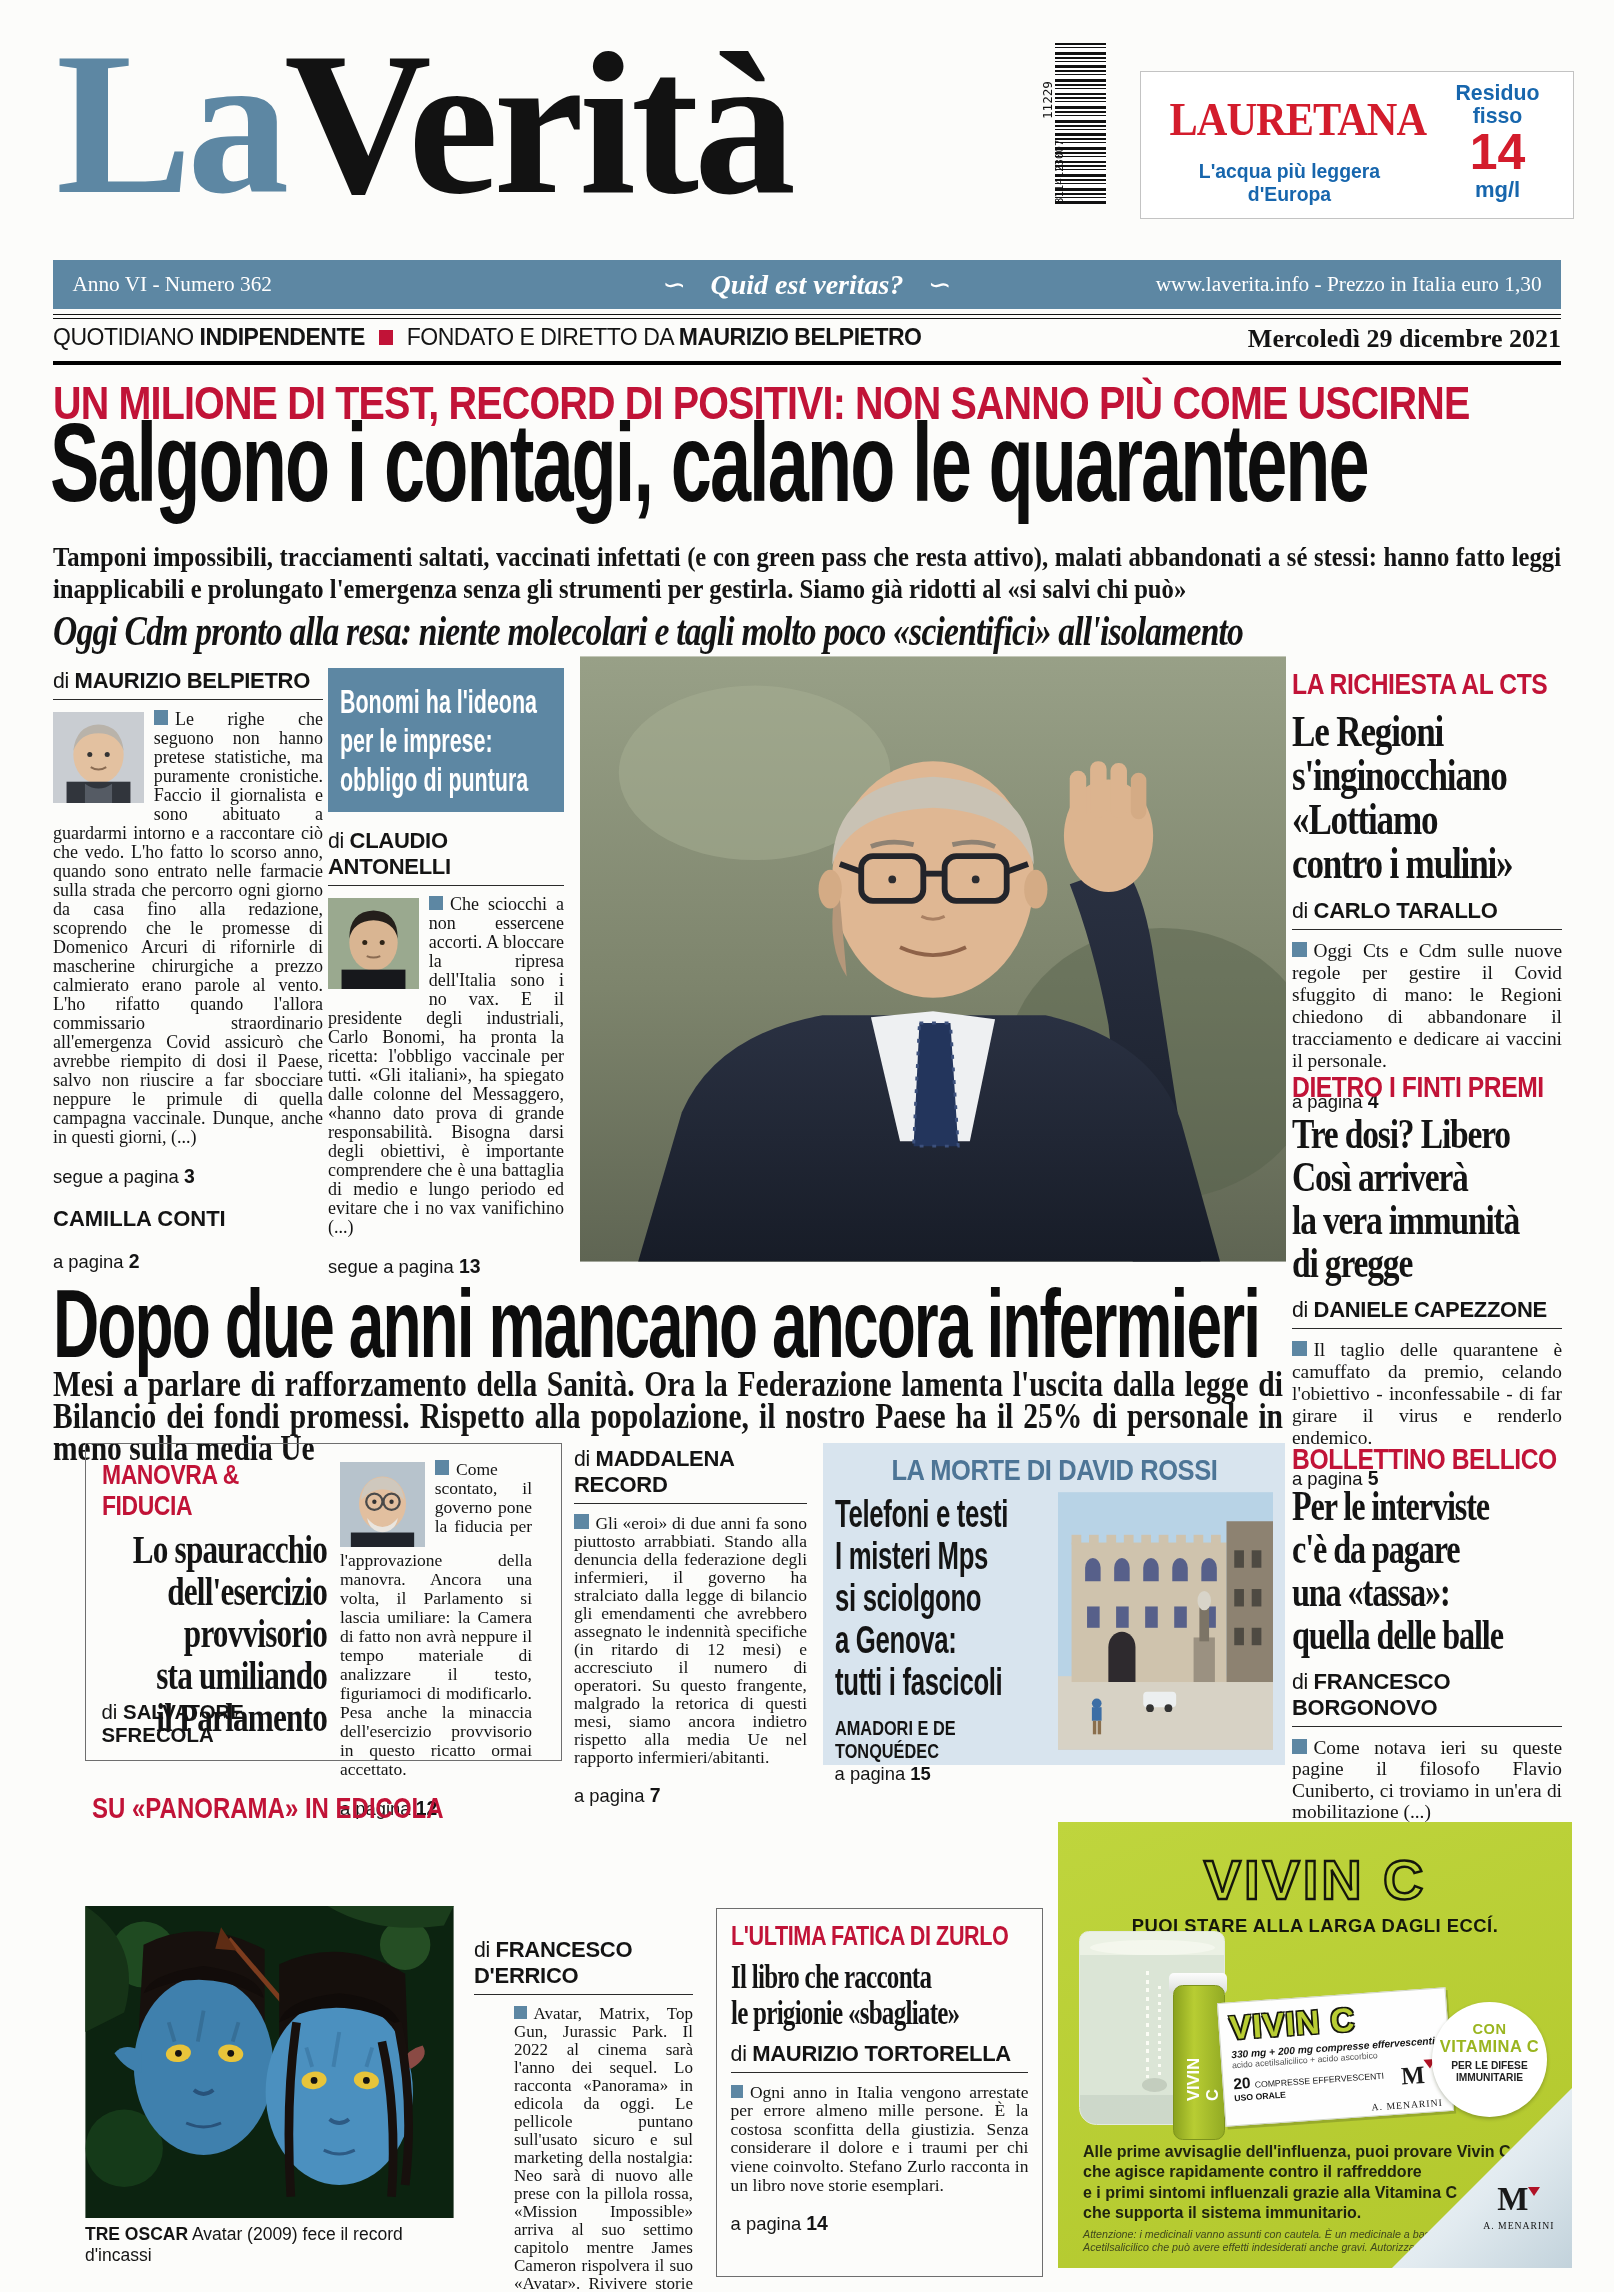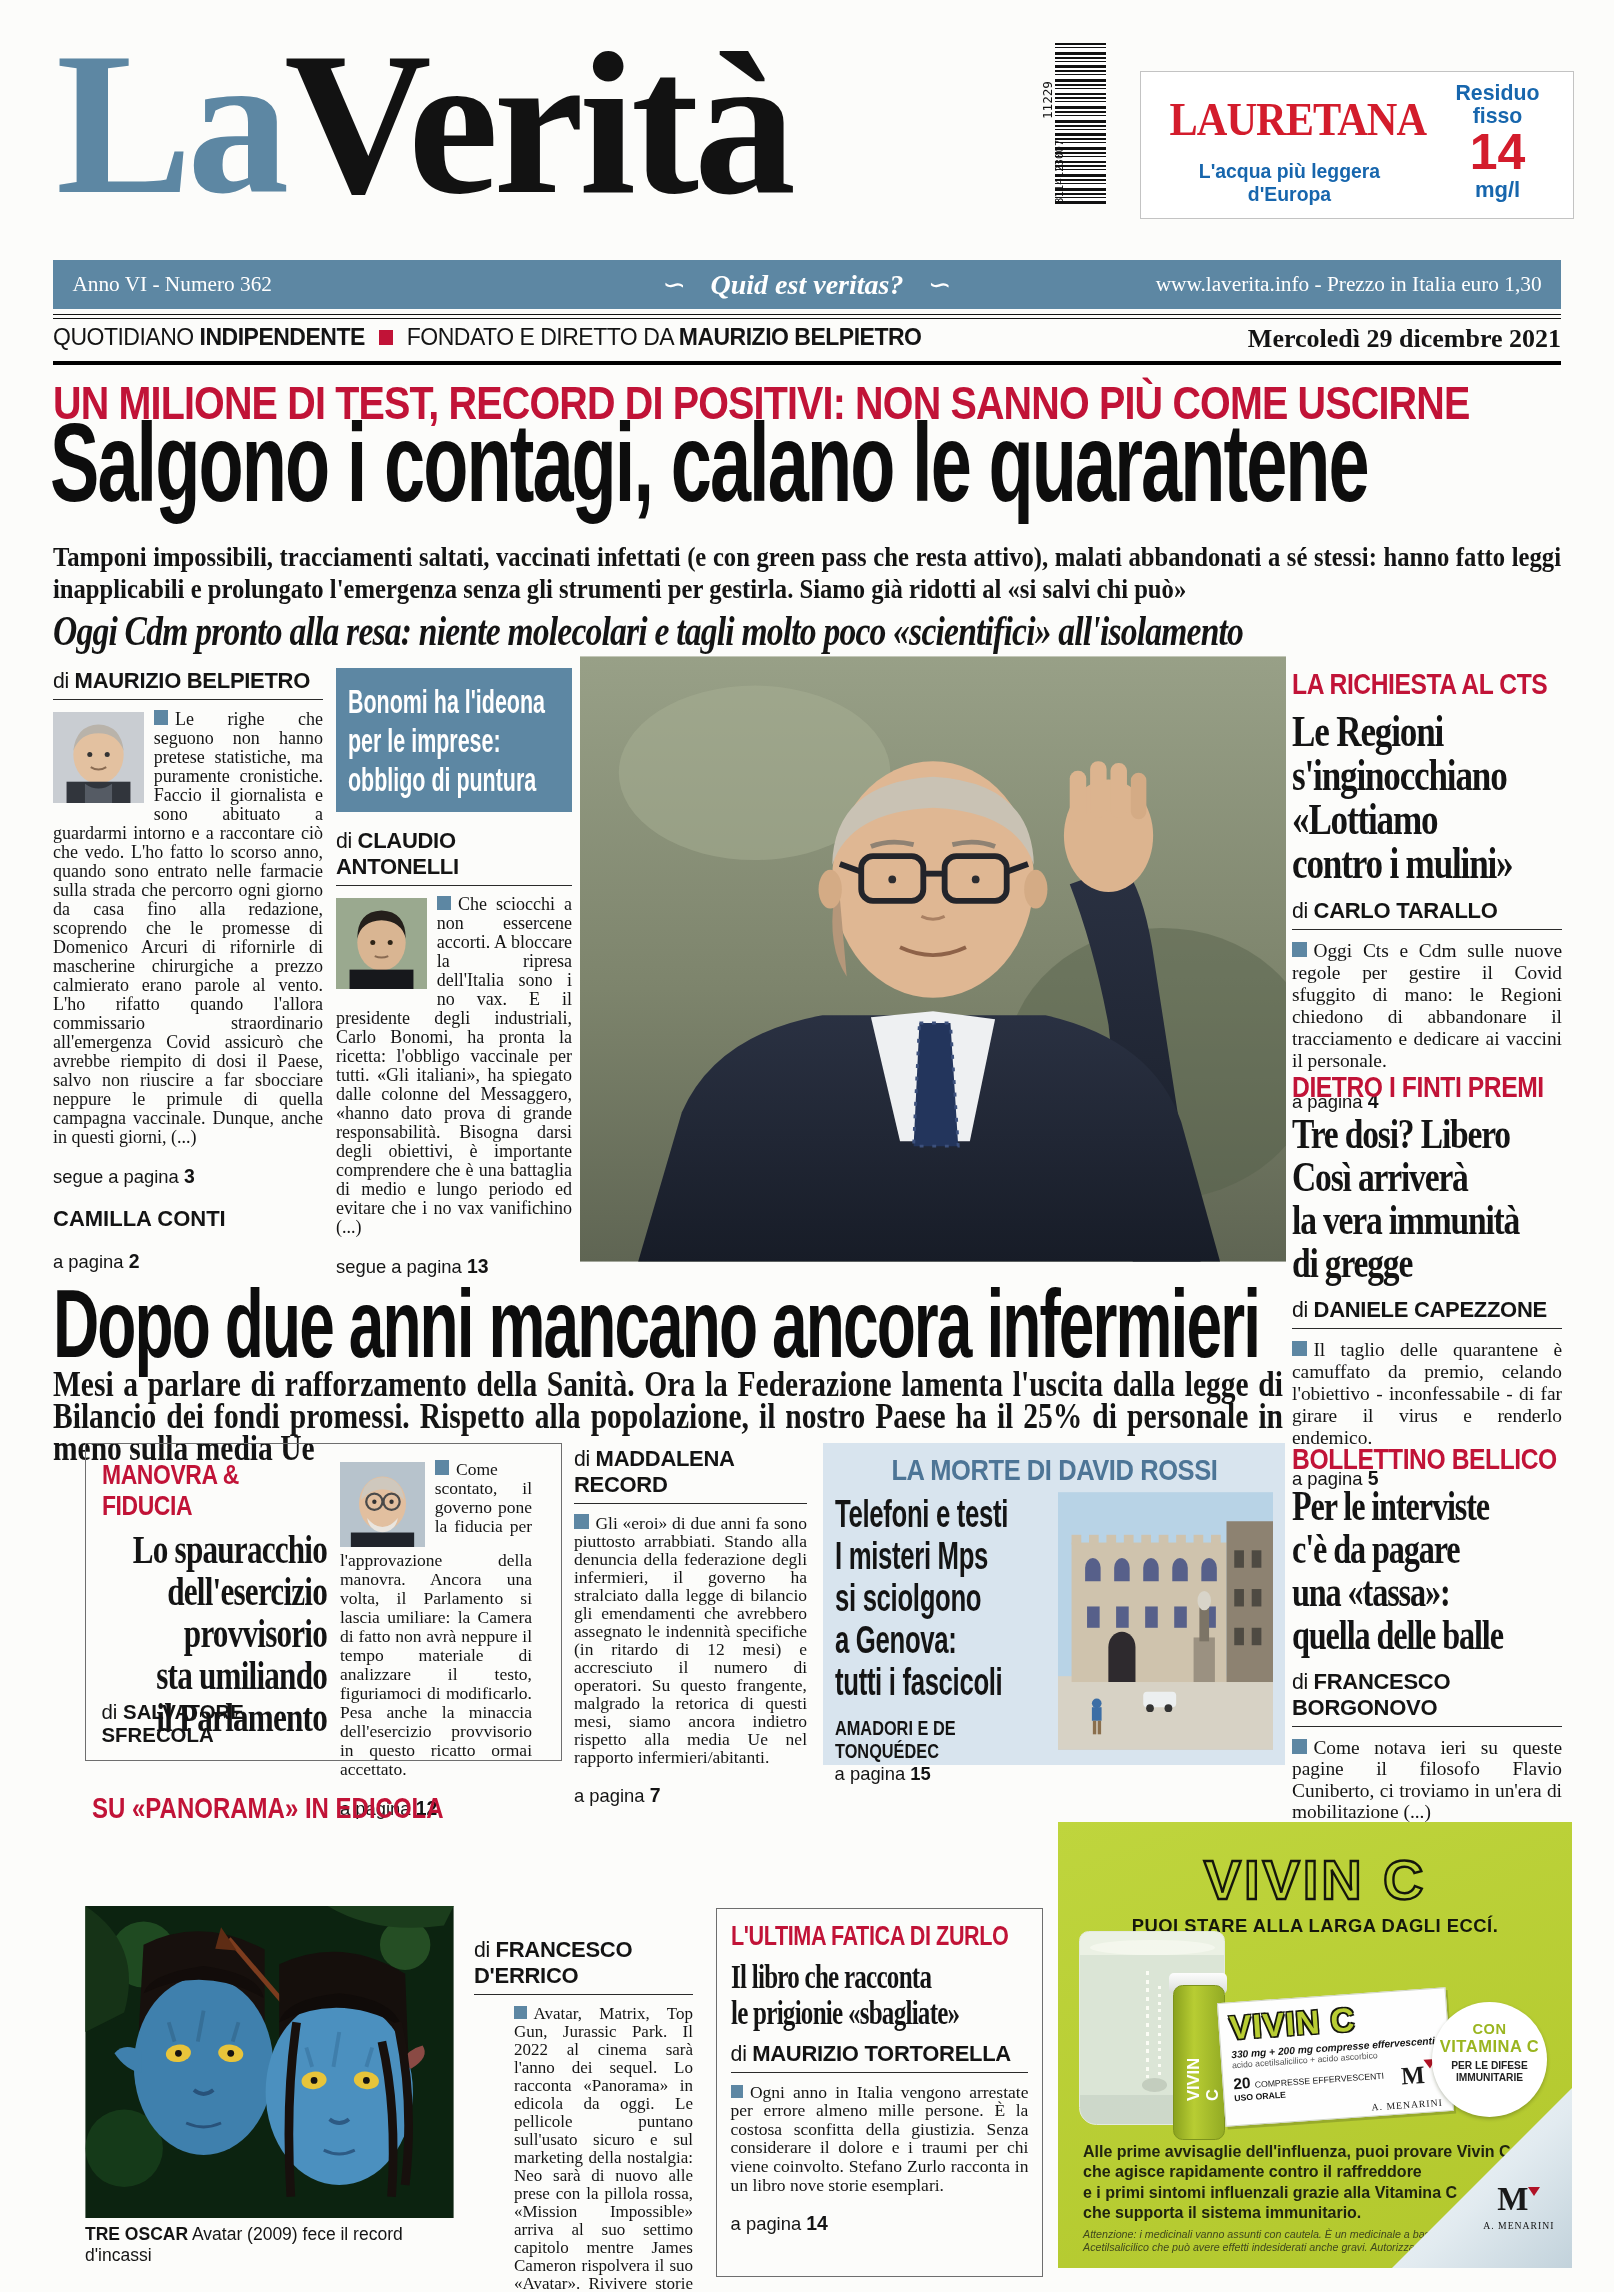--- a/index.html
+++ b/index.html
@@ -41,21 +41,21 @@
   #folio{left:53px;top:324px;width:1508px;height:33px;}
   #thickrule{left:53px;top:361px;width:1508px;height:3.9px;background:#000;}
   
   #kicker1{left:53px;top:375px;font-size:47px;letter-spacing:-1px;}
   #headline1{left:50px;top:408px;font-size:112px;letter-spacing:-2.9px;line-height:109px;font-weight:bold;
              font-family:"Liberation Sans",sans-serif;color:#0d0d0d;}
   #dek{left:53px;top:541px;width:1508px;font-weight:bold;font-size:28px;line-height:32px;}
   #subdek{left:53px;top:607px;font-size:42px;font-weight:bold;font-style:italic;letter-spacing:-1px;}
   
   #col-belpietro{left:53px;top:668px;width:270px;height:596px;}
-  #col-antonelli{left:336px;top:668px;width:236px;height:596px;}
+  #col-antonelli{left:328px;top:668px;width:236px;height:596px;}
   #bonomibox{background:#5d87a3;color:#fff;padding:13.6px 11.6px;margin-bottom:15.5px;}
   #lead-photo{left:580px;top:656px;width:706px;height:606px;}
   #col-cts{left:1292px;top:668px;width:270px;}
   #col-premi{left:1292px;top:1071px;width:270px;}
   
   #headline2{left:53px;top:1275px;font-size:97px;letter-spacing:-2.9px;line-height:97px;font-weight:bold;
              font-family:"Liberation Sans",sans-serif;color:#0d0d0d;}
   #dek2{left:53px;top:1368px;width:1230px;font-weight:bold;font-size:36px;line-height:32px;}
   
   #manovra{left:85px;top:1443px;width:477px;height:318px;border:1.9px solid #6e6e6e;box-sizing:border-box;padding:13.6px 15.5px;}

